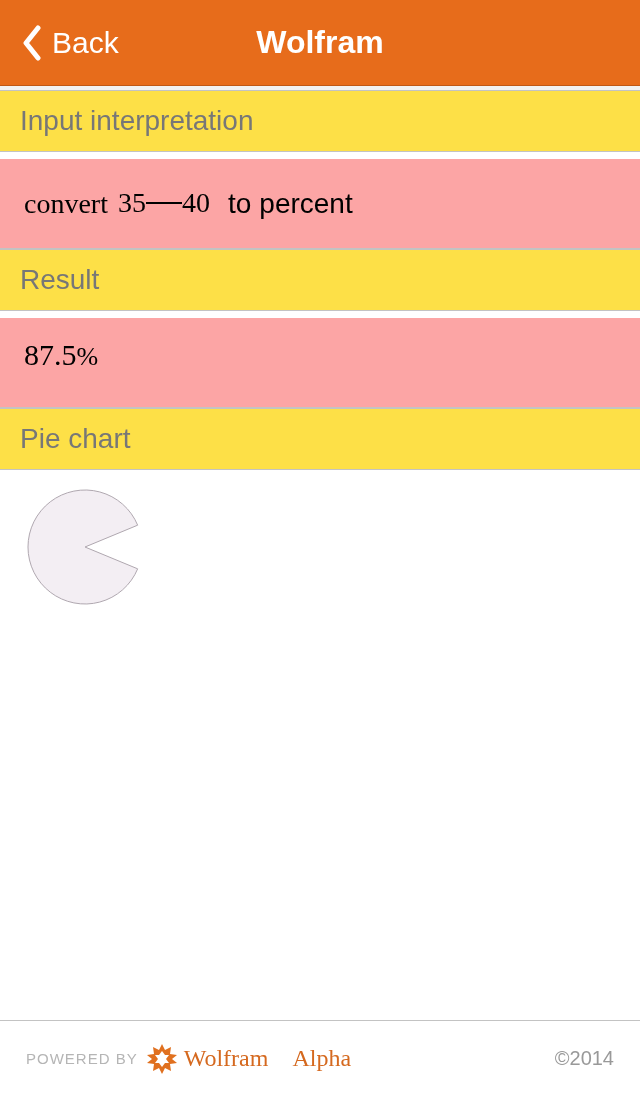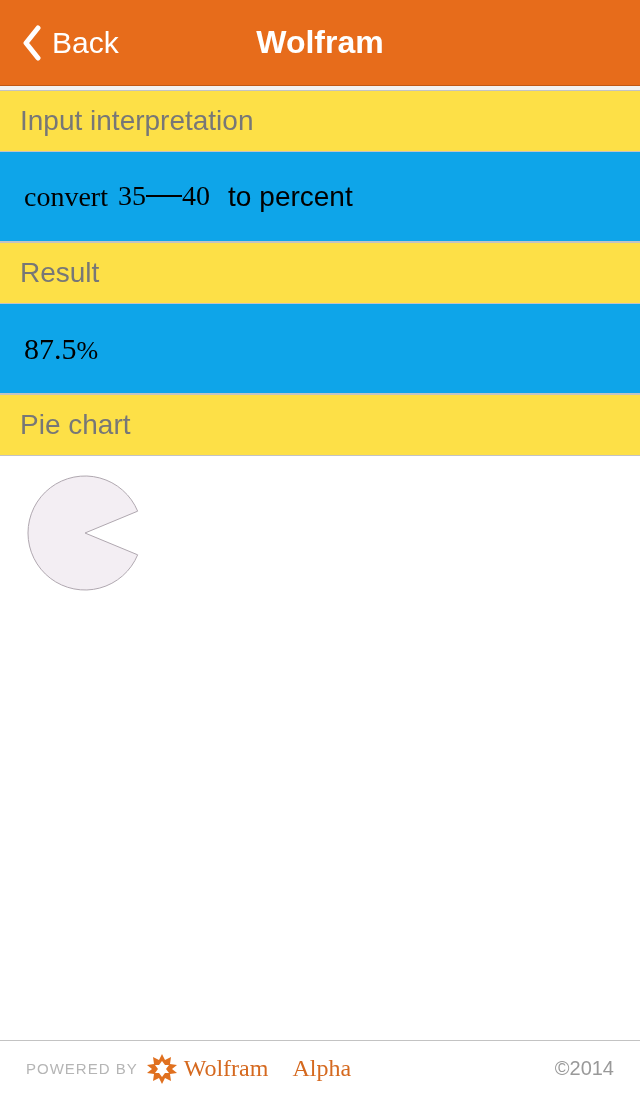--- a/index.html
+++ b/index.html
@@ -50,26 +50,26 @@
     .section-header {
       background: #fde047;
       border-top: 1px solid #c3c3c3;
       border-bottom: 1px solid #c3c3c3;
       padding: 14px 20px;
       color: #777777;
       font-size: 28px;
       font-weight: 400;
     }
     .section-content {
-      background: #0ea5e9;
+      background: #fca5a5;
       padding: 20px 24px;
       border-bottom: 1px solid #c3c3c3;
       min-height: 90px;
       display: flex;
-      align-items: center;
+      margin-top: 7px;
     }
     .math-expression {
       display: flex;
       align-items: center;
       font-family: Georgia, 'Times New Roman', serif;
       font-size: 28px;
       color: #000000;
     }
     .convert-word {
       font-family: Georgia, 'Times New Roman', serif;
@@ -114,21 +114,21 @@
       min-height: 130px;
     }
     .pie-svg {
       display: block;
     }
     .footer {
       position: absolute;
       bottom: 0;
       left: 0;
       right: 0;
-      height: 56px;
+      height: 76px;
       border-top: 1px solid #c3c3c3;
       display: flex;
       align-items: center;
       justify-content: space-between;
       padding: 0 26px;
       background: #ffffff;
     }
     .footer-left {
       display: flex;
       align-items: center;

